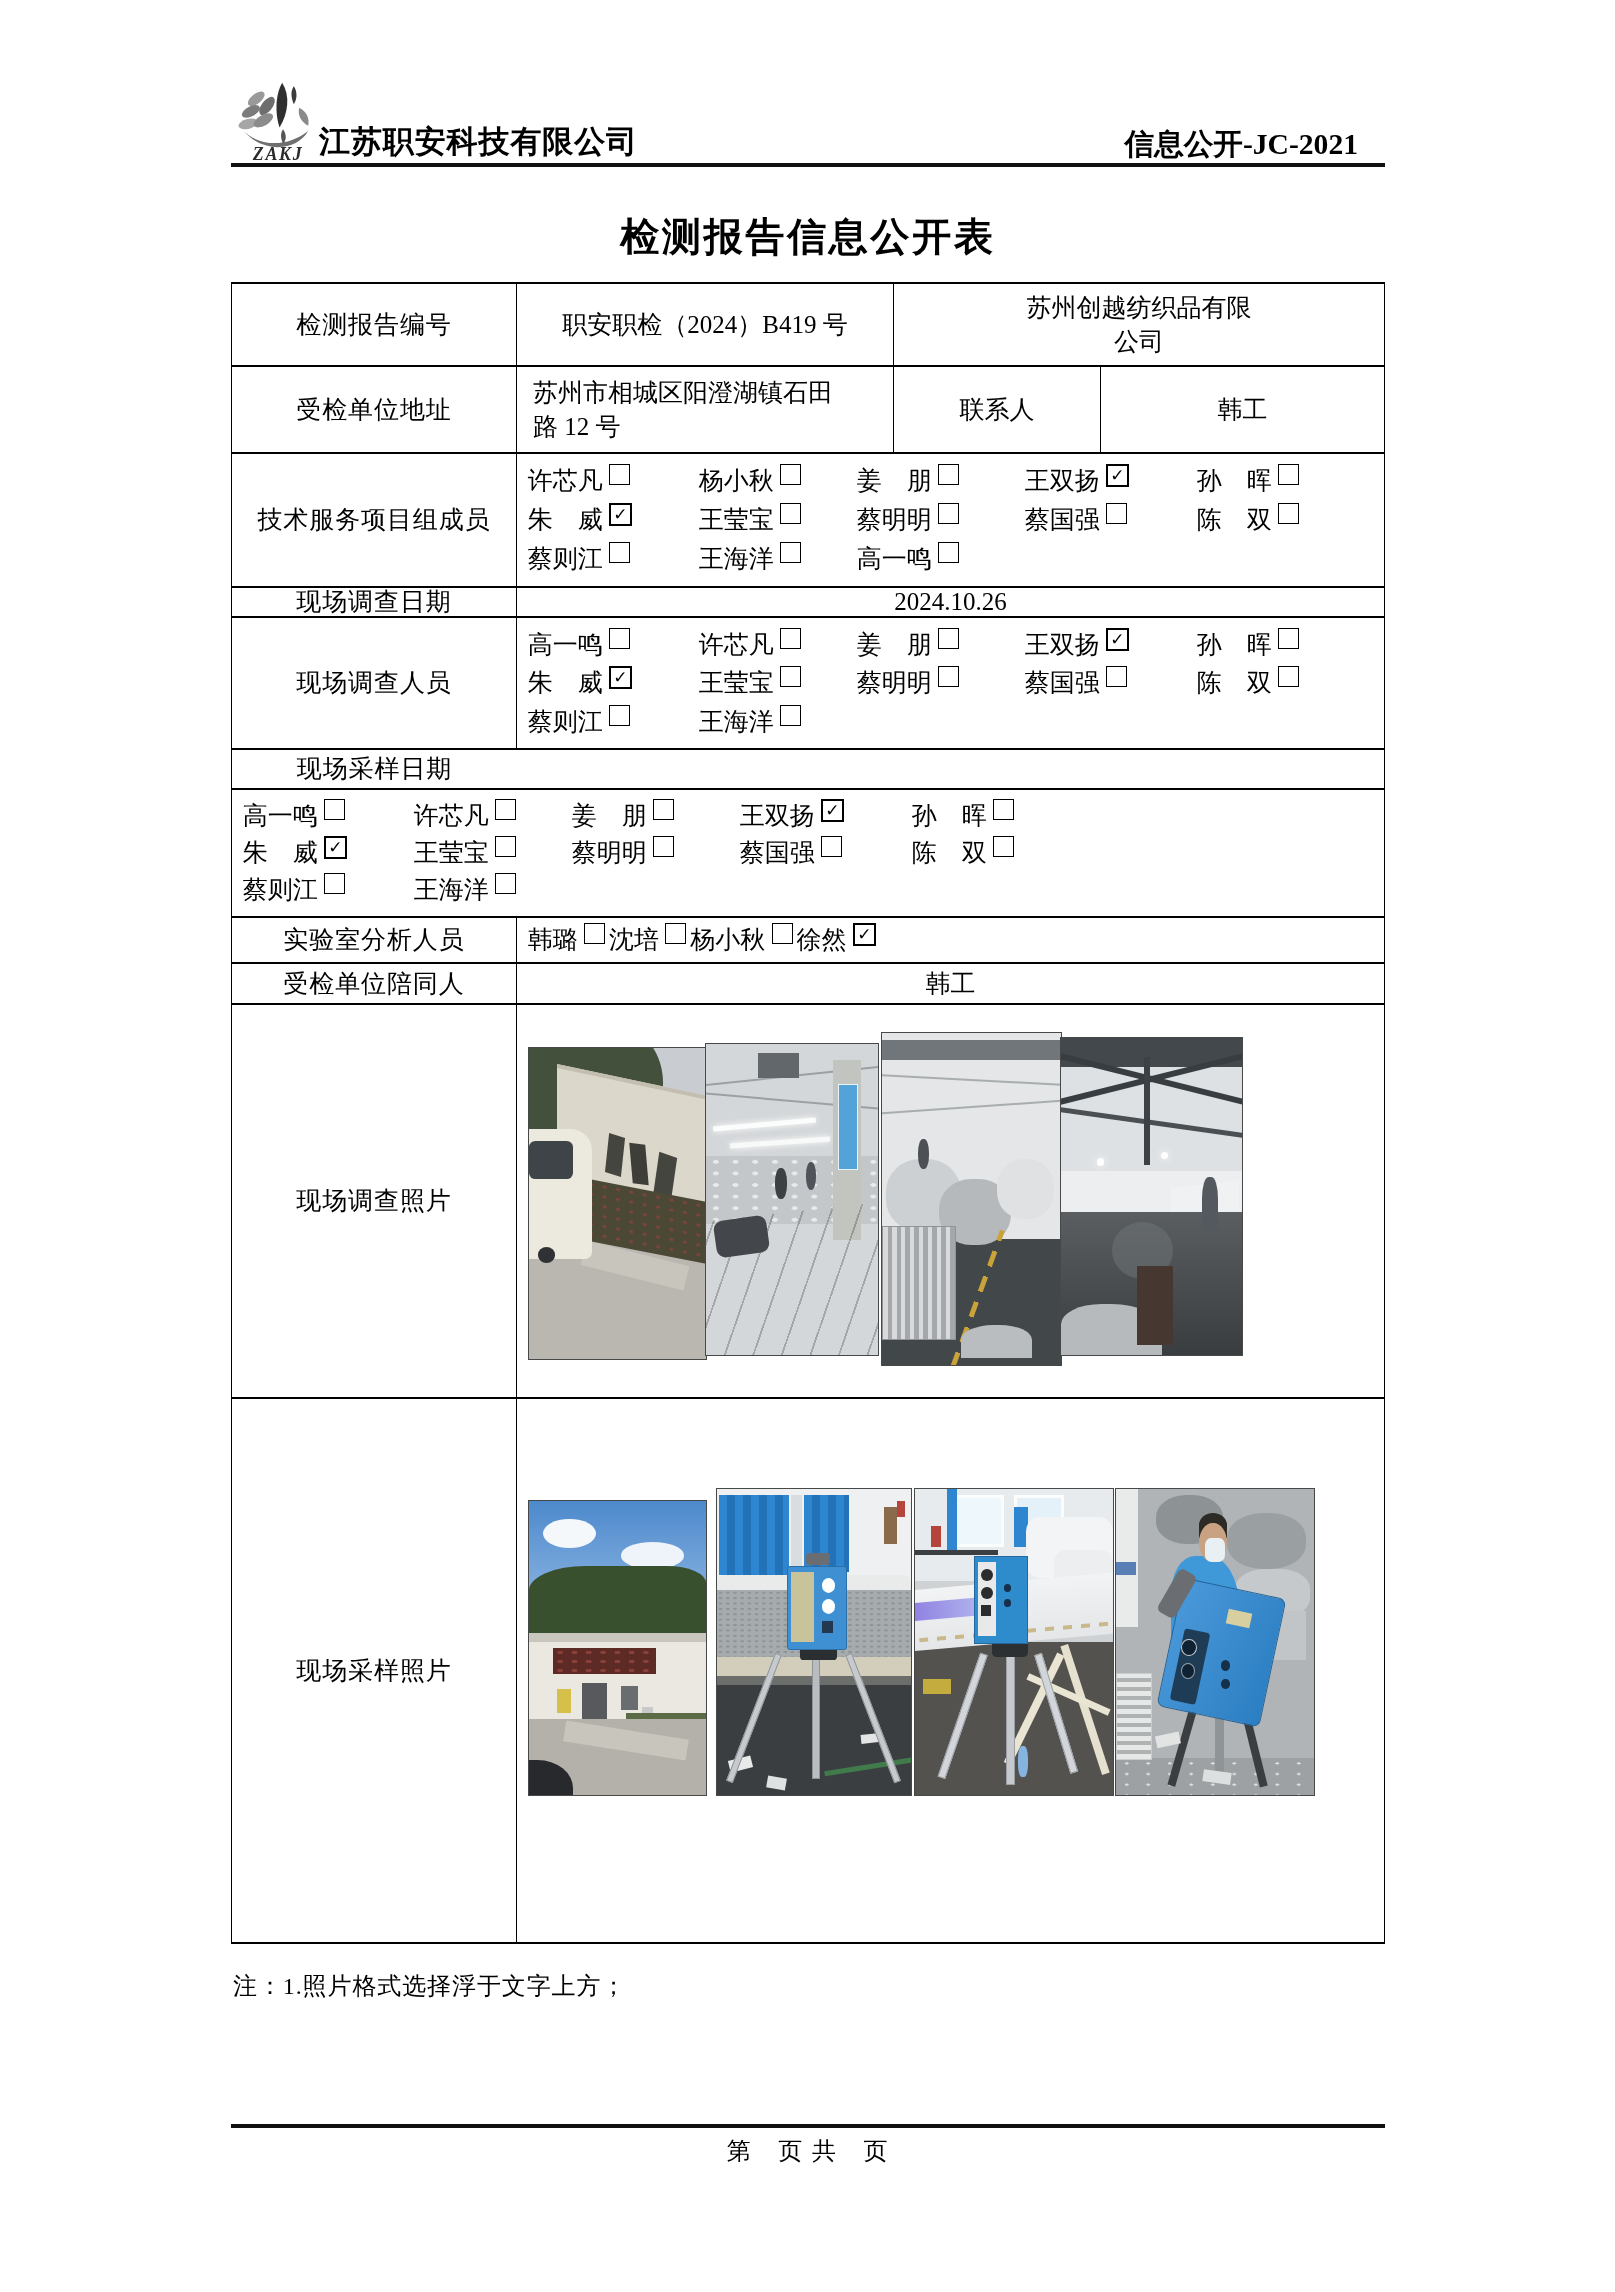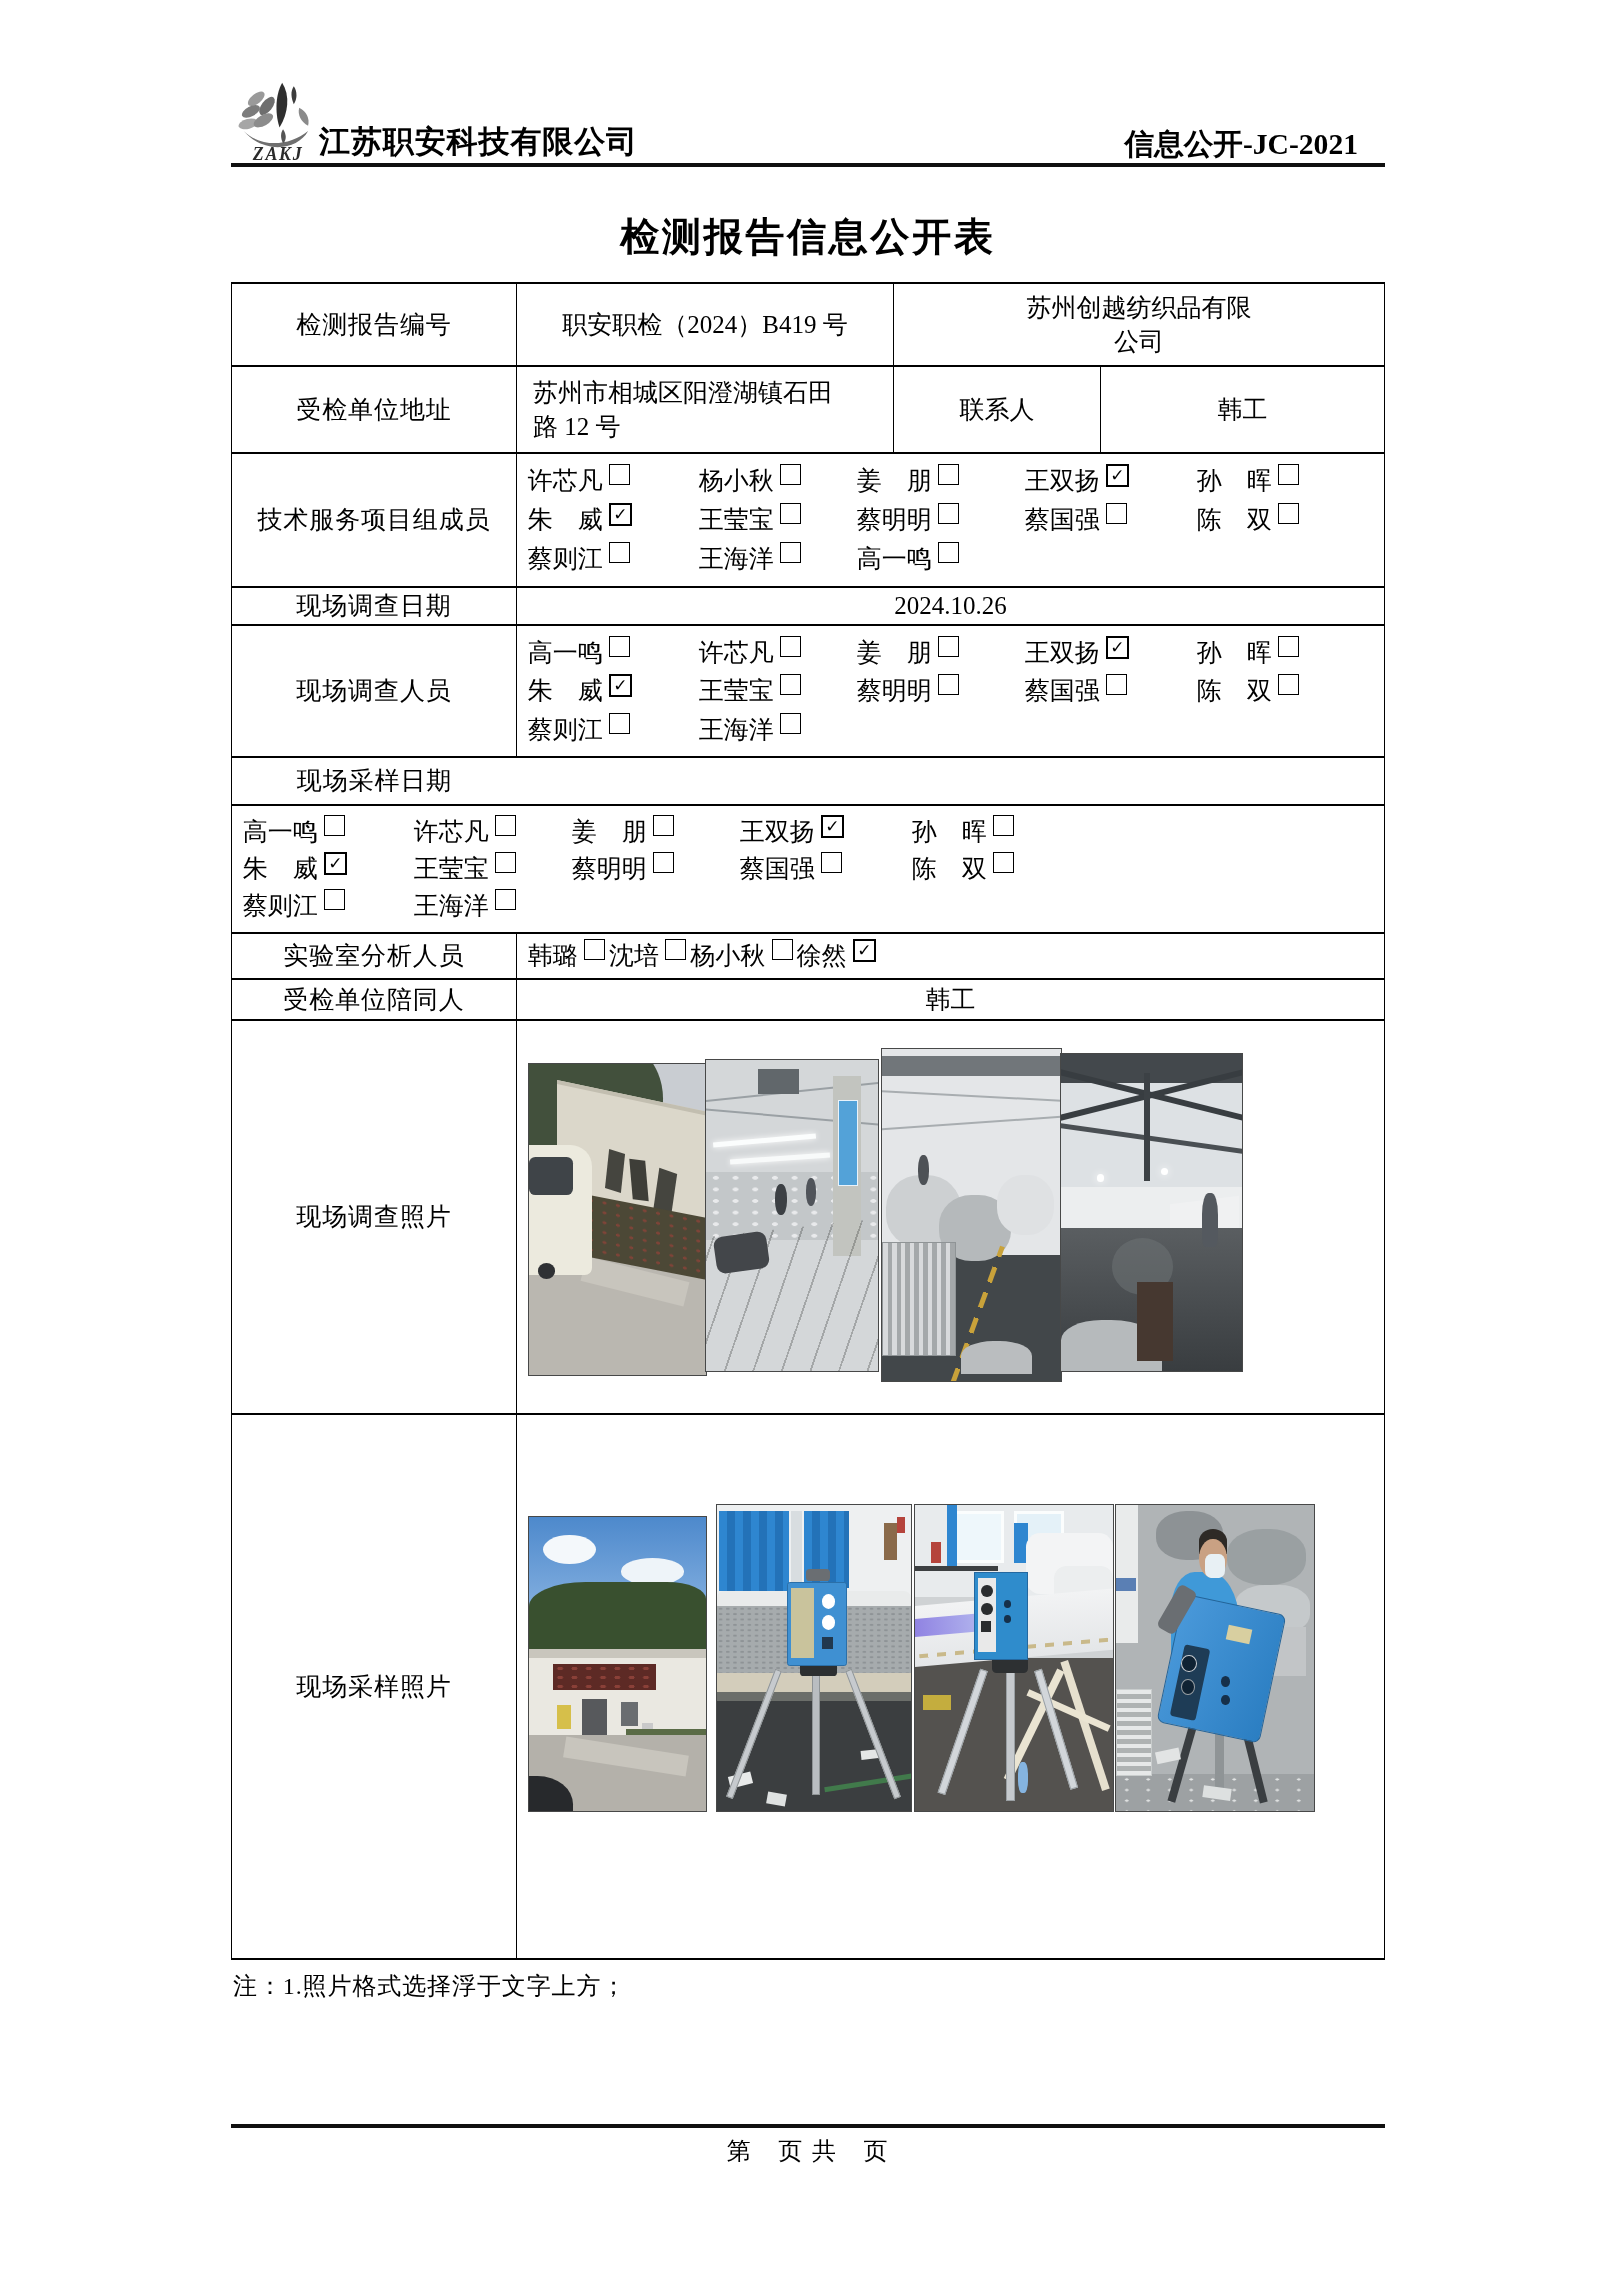--- a/index.html
+++ b/index.html
@@ -19,22 +19,22 @@
   .td{border-right:1.8px solid #000;box-sizing:border-box;display:flex;align-items:center;justify-content:center;
       font-size:25px;line-height:1.35;text-align:center;overflow:hidden;position:relative;}
   .td:last-child{border-right:none;}
   .lbl{width:285px;flex:none;letter-spacing:0.9px;}
   .c2{width:377px;flex:none;}
   .c3{width:207px;flex:none;}
   .c4{flex:1;}
   .merged{flex:1;}
   .left-al{justify-content:flex-start;text-align:right;padding-left:16px;}
   .two-line{flex-direction:column;}
-  .r1{height:83px;} .r2{height:87px;} .r3{height:134px;} .r4{height:38px;}
-  .r5{height:132px;} .r6{height:48px;align-items:center;} .r7{height:128px;} .r8{height:46px;}
+  .r1{height:83px;} .r2{height:87px;} .r3{height:134px;} .r4{height:30px;}
+  .r5{height:132px;} .r6{height:40px;align-items:center;} .r7{height:128px;} .r8{height:46px;}
   .r9{height:41px;} .r10{height:394px;} .r11{height:545px;}
   
   .cbx-cell{flex-direction:column;align-items:flex-start;justify-content:space-around;padding:7.2px 5.4px 7.2px 10.7px;}
   .cbx-line{display:flex;align-items:center;}
   .cbx-item{display:flex;}
   .nm{white-space:pre;}
   .cbx{width:19px;height:19px;border:1.8px solid #000;margin-left:6.3px;display:inline-flex;
        align-items:center;justify-content:center;flex:none;background:#fff;}
   .cbx.checked{border-width:2.7px;}
   .cbx.checked::after{content:"✓";font-family:"DejaVu Sans",sans-serif;font-weight:bold;font-size:17px;line-height:1;}

